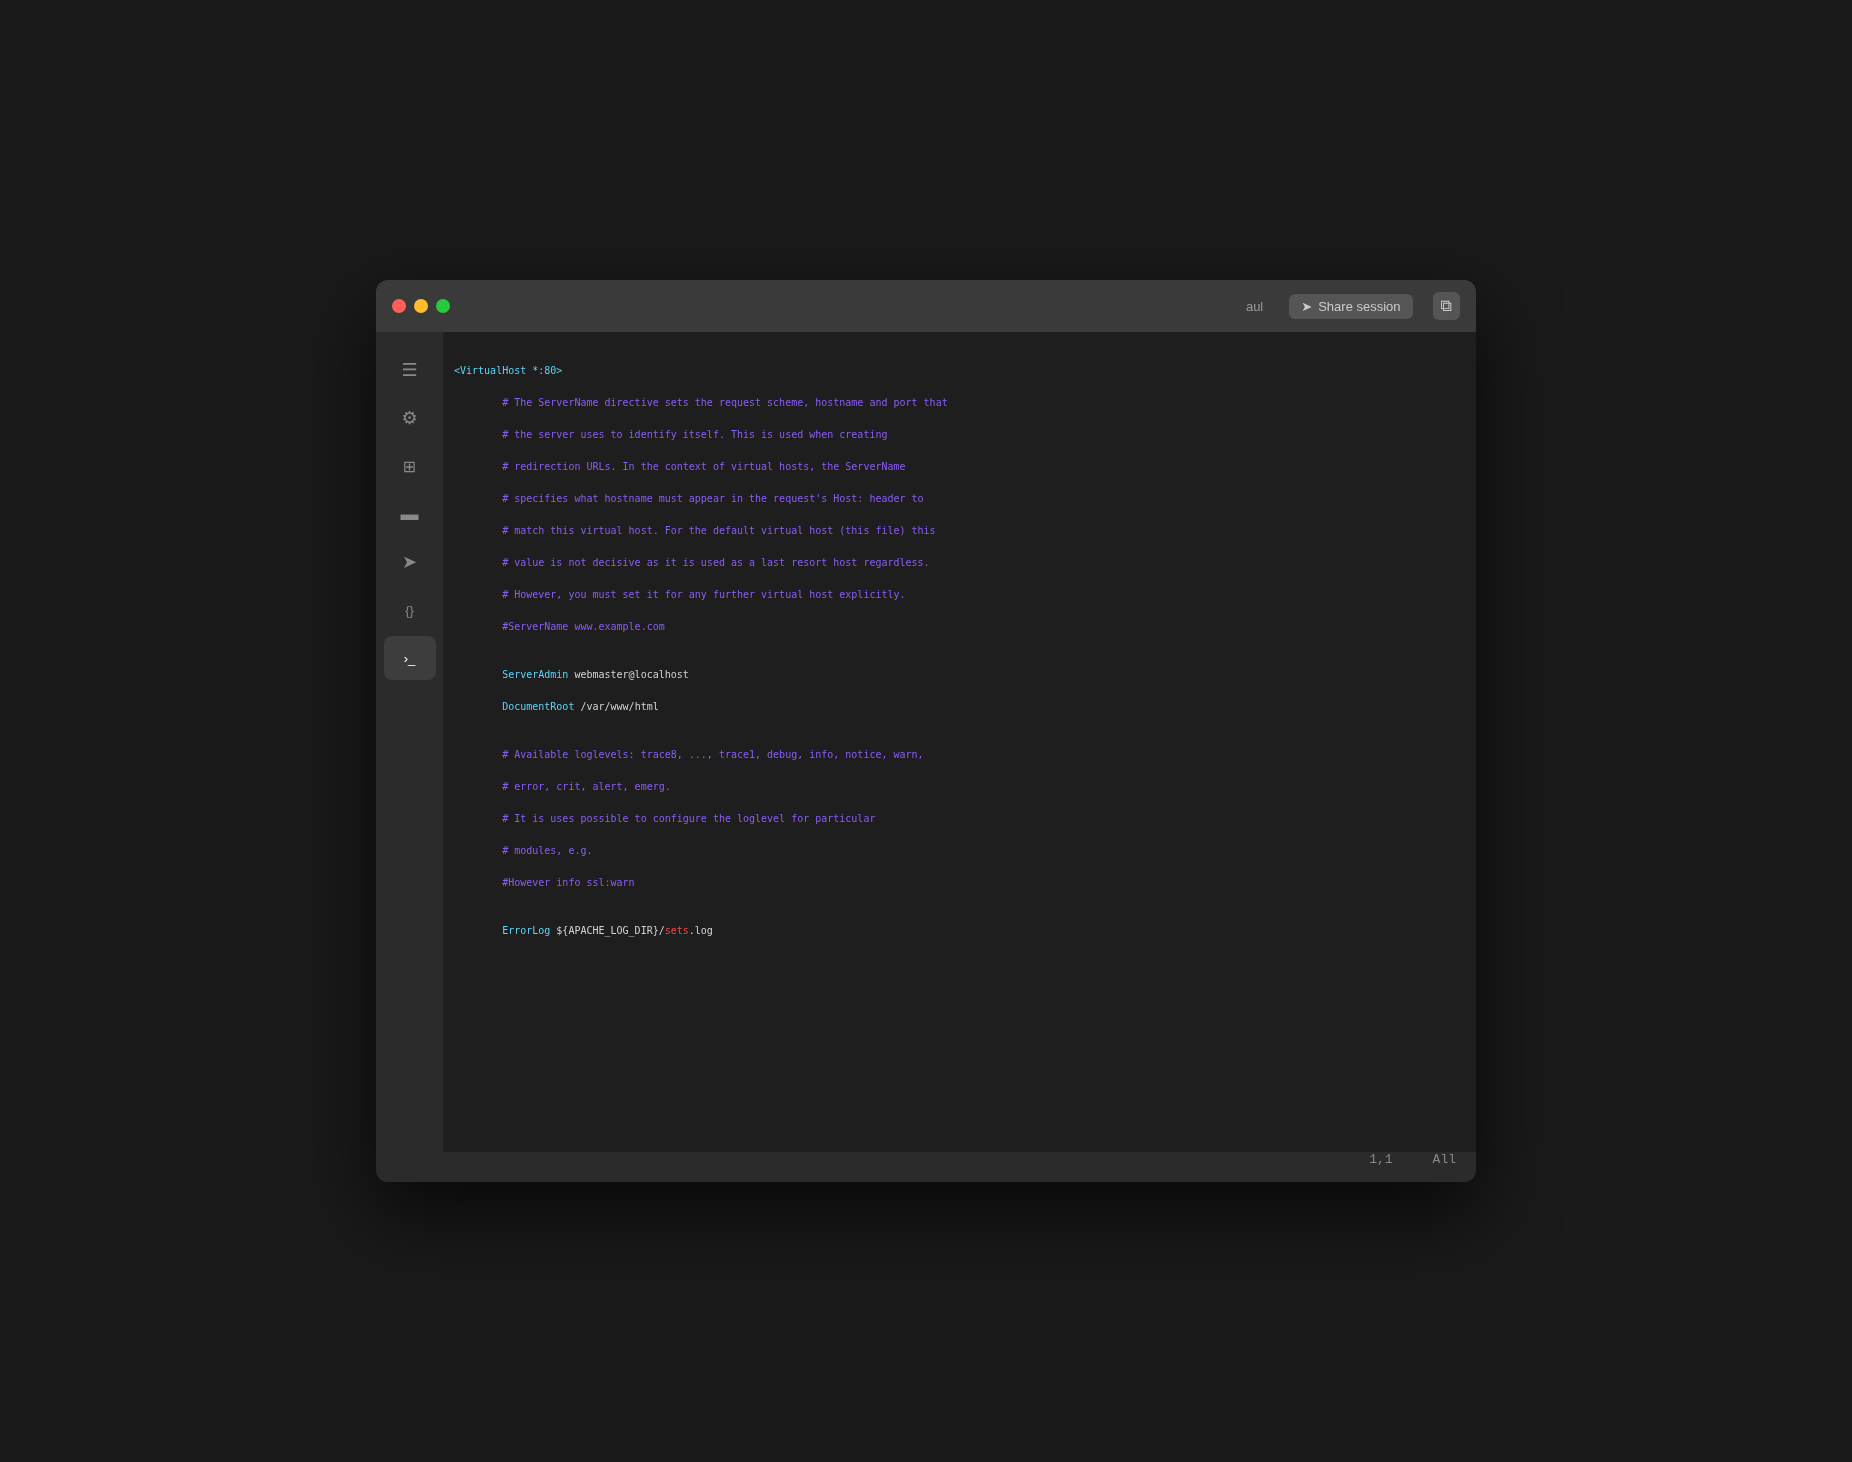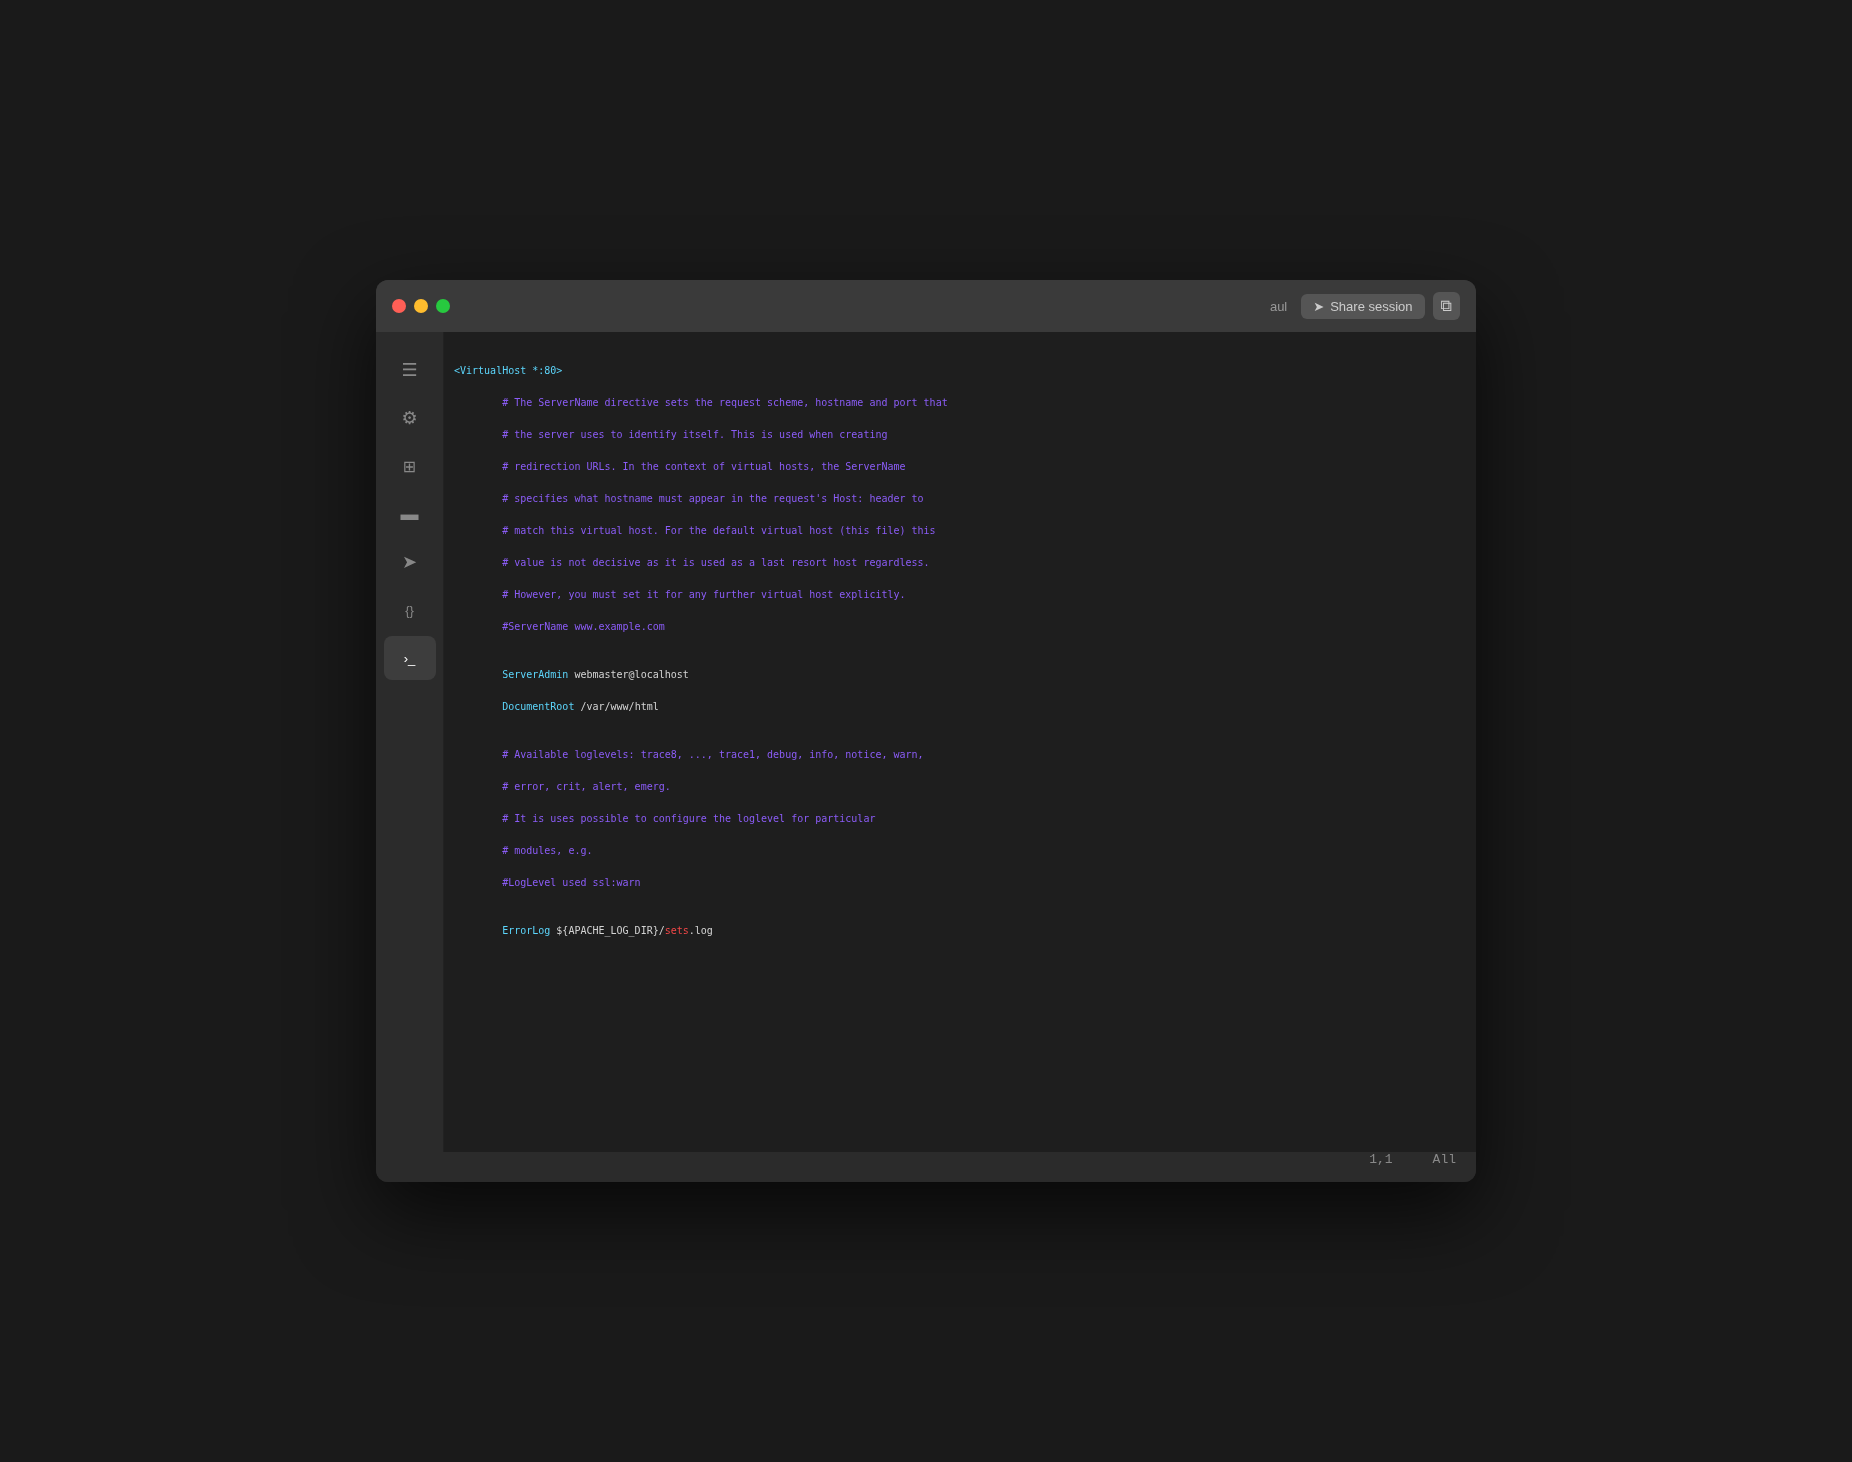--- a/index.html
+++ b/index.html
@@ -38,21 +38,21 @@
     .tl-red { background: #ff5f56; }
     .tl-yellow { background: #ffbd2e; }
     .tl-green { background: #27c93f; }
     .titlebar-right {
       position: absolute;
       right: 16px;
       top: 50%;
       transform: translateY(-50%);
       display: flex;
       align-items: center;
-      gap: 8px;
+      gap: 20px;
     }
     .share-session-btn {
       background: #555;
       border: none;
       color: #ccc;
       padding: 5px 12px;
       border-radius: 6px;
       font-size: 13px;
       cursor: pointer;
       display: flex;
@@ -199,21 +199,21 @@
 <span class="line"><span class="c-comment">        # However, you must set it for any further virtual host explicitly.</span></span>
 <span class="line"><span class="c-comment">        #ServerName www.example.com</span></span>
 <span class="line"></span>
 <span class="line"><span class="c-directive">        ServerAdmin</span><span class="c-value"> webmaster@localhost</span></span>
 <span class="line"><span class="c-directive">        DocumentRoot</span><span class="c-value"> /var/www/html</span></span>
 <span class="line"></span>
 <span class="line"><span class="c-comment">        # Available loglevels: trace8, ..., trace1, debug, info, notice, warn,</span></span>
 <span class="line"><span class="c-comment">        # error, crit, alert, emerg.</span></span>
 <span class="line"><span class="c-comment">        # It is uses possible to configure the loglevel for particular</span></span>
 <span class="line"><span class="c-comment">        # modules, e.g.</span></span>
-<span class="line"><span class="c-comment">        #LogLevel used ssl:warn</span></span>
+<span class="line"><span class="c-comment">        #However info ssl:warn</span></span>
 <span class="line"></span>
 <span class="line"><span class="c-directive">        ErrorLog</span><span class="c-value"> ${APACHE_LOG_DIR}/</span><span class="c-error">sets</span><span class="c-value">.log</span></span>
 
 <span class="line"></span>
 
 
 
 
 
 

